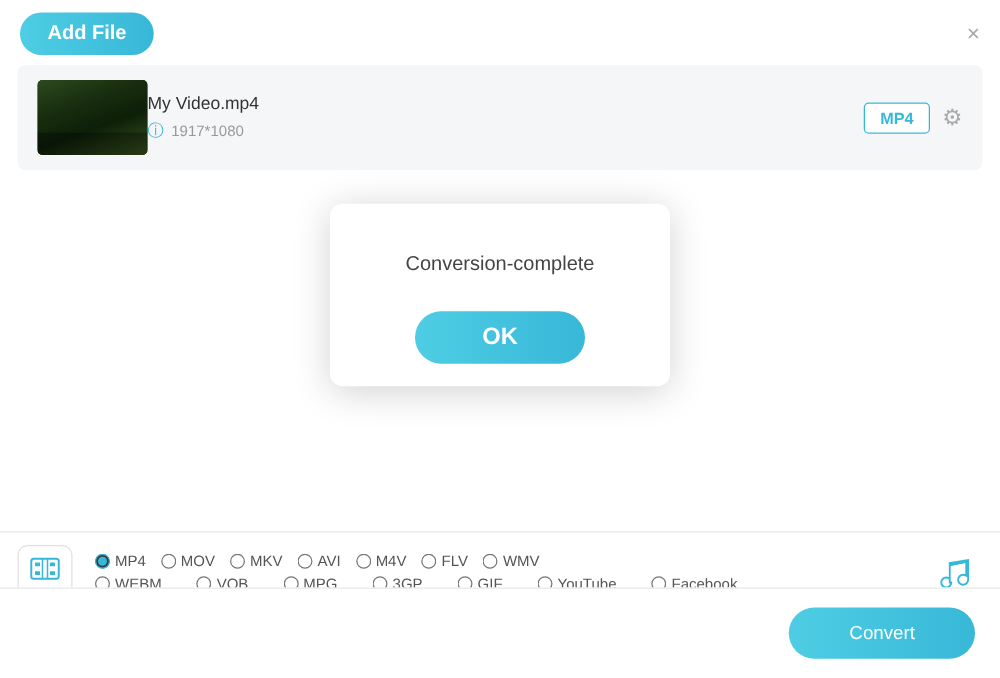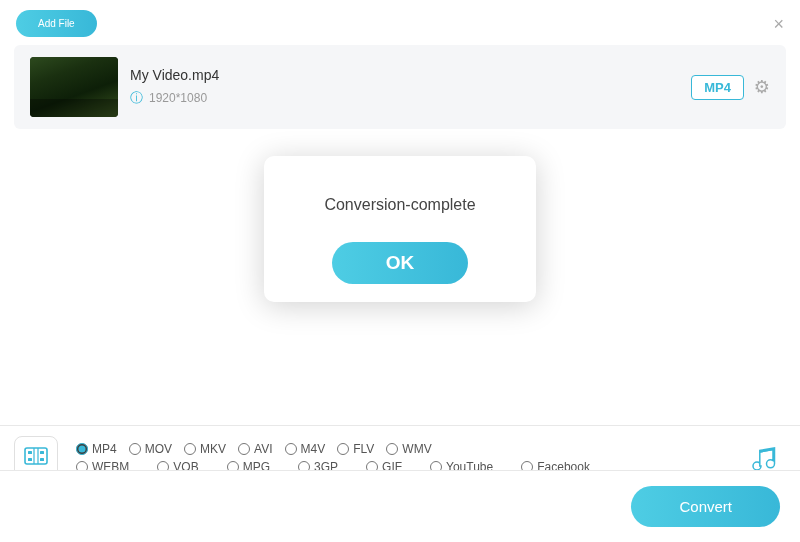--- a/index.html
+++ b/index.html
@@ -20,43 +20,43 @@
       padding: 10px 16px 8px 16px;
       background: #fff;
     }
 
     .add-file-btn {
       background: linear-gradient(to right, #4ecde4, #38b8d8);
       color: #fff;
       border: none;
       border-radius: 20px;
       padding: 8px 22px;
-      font-size: 10px;
-      cursor: pointer;
-      font-weight: 400;
+      font-size: 16px;
+      cursor: pointer;
+      font-weight: 700;
     }
 
     .close-btn {
       background: none;
       border: none;
       cursor: pointer;
       font-size: 18px;
       color: #aaa;
       line-height: 1;
     }
 
     
     .file-list {
       background: #f5f6f8;
       margin: 0 14px;
       border-radius: 6px;
       padding: 12px 16px;
       display: flex;
       align-items: center;
-      gap: 12px;
+      gap: 0;
     }
 
     .file-thumbnail {
       width: 88px;
       height: 60px;
       border-radius: 4px;
       overflow: hidden;
       flex-shrink: 0;
       background: #1a2a1a;
       position: relative;
@@ -274,21 +274,21 @@
   <div class="file-list">
     <div class="file-thumbnail">
       <div class="thumbnail-inner">
         <div class="thumbnail-overlay"></div>
       </div>
     </div>
     <div class="file-info">
       <div class="file-name">My Video.mp4</div>
       <div class="file-meta">
         <span class="info-icon">ⓘ</span>
-        <span>1920*1080</span>
+        <span>1917*1080</span>
       </div>
     </div>
     <div class="file-actions">
       <div class="format-badge">MP4</div>
       <button class="settings-btn">⚙</button>
     </div>
   </div>
 
   <div class="middle-area">
     <div class="modal-overlay">

